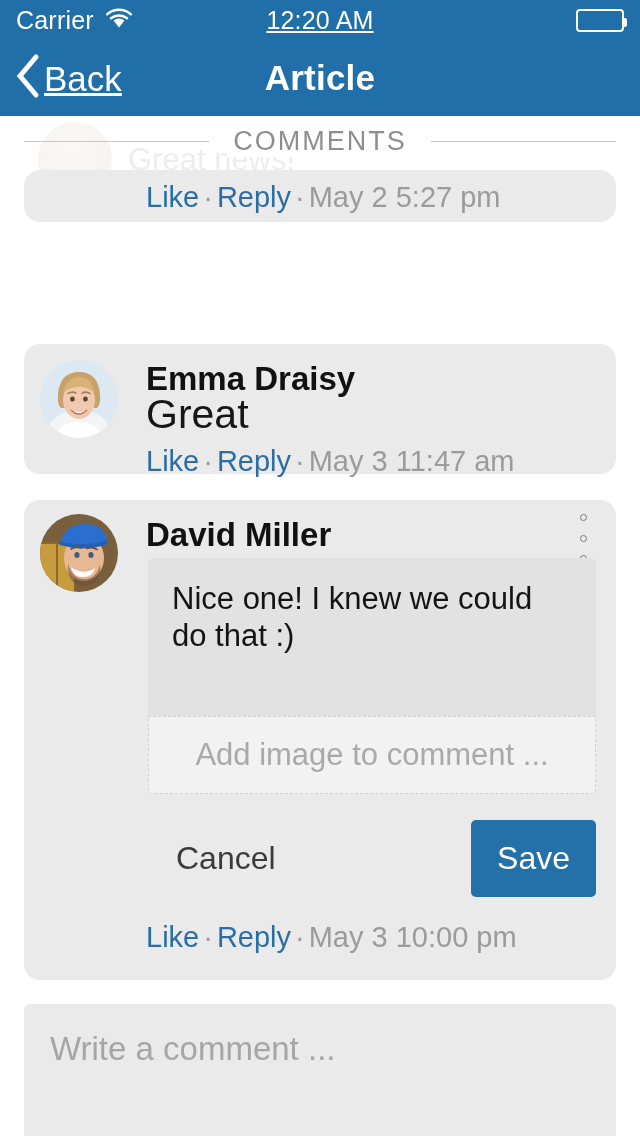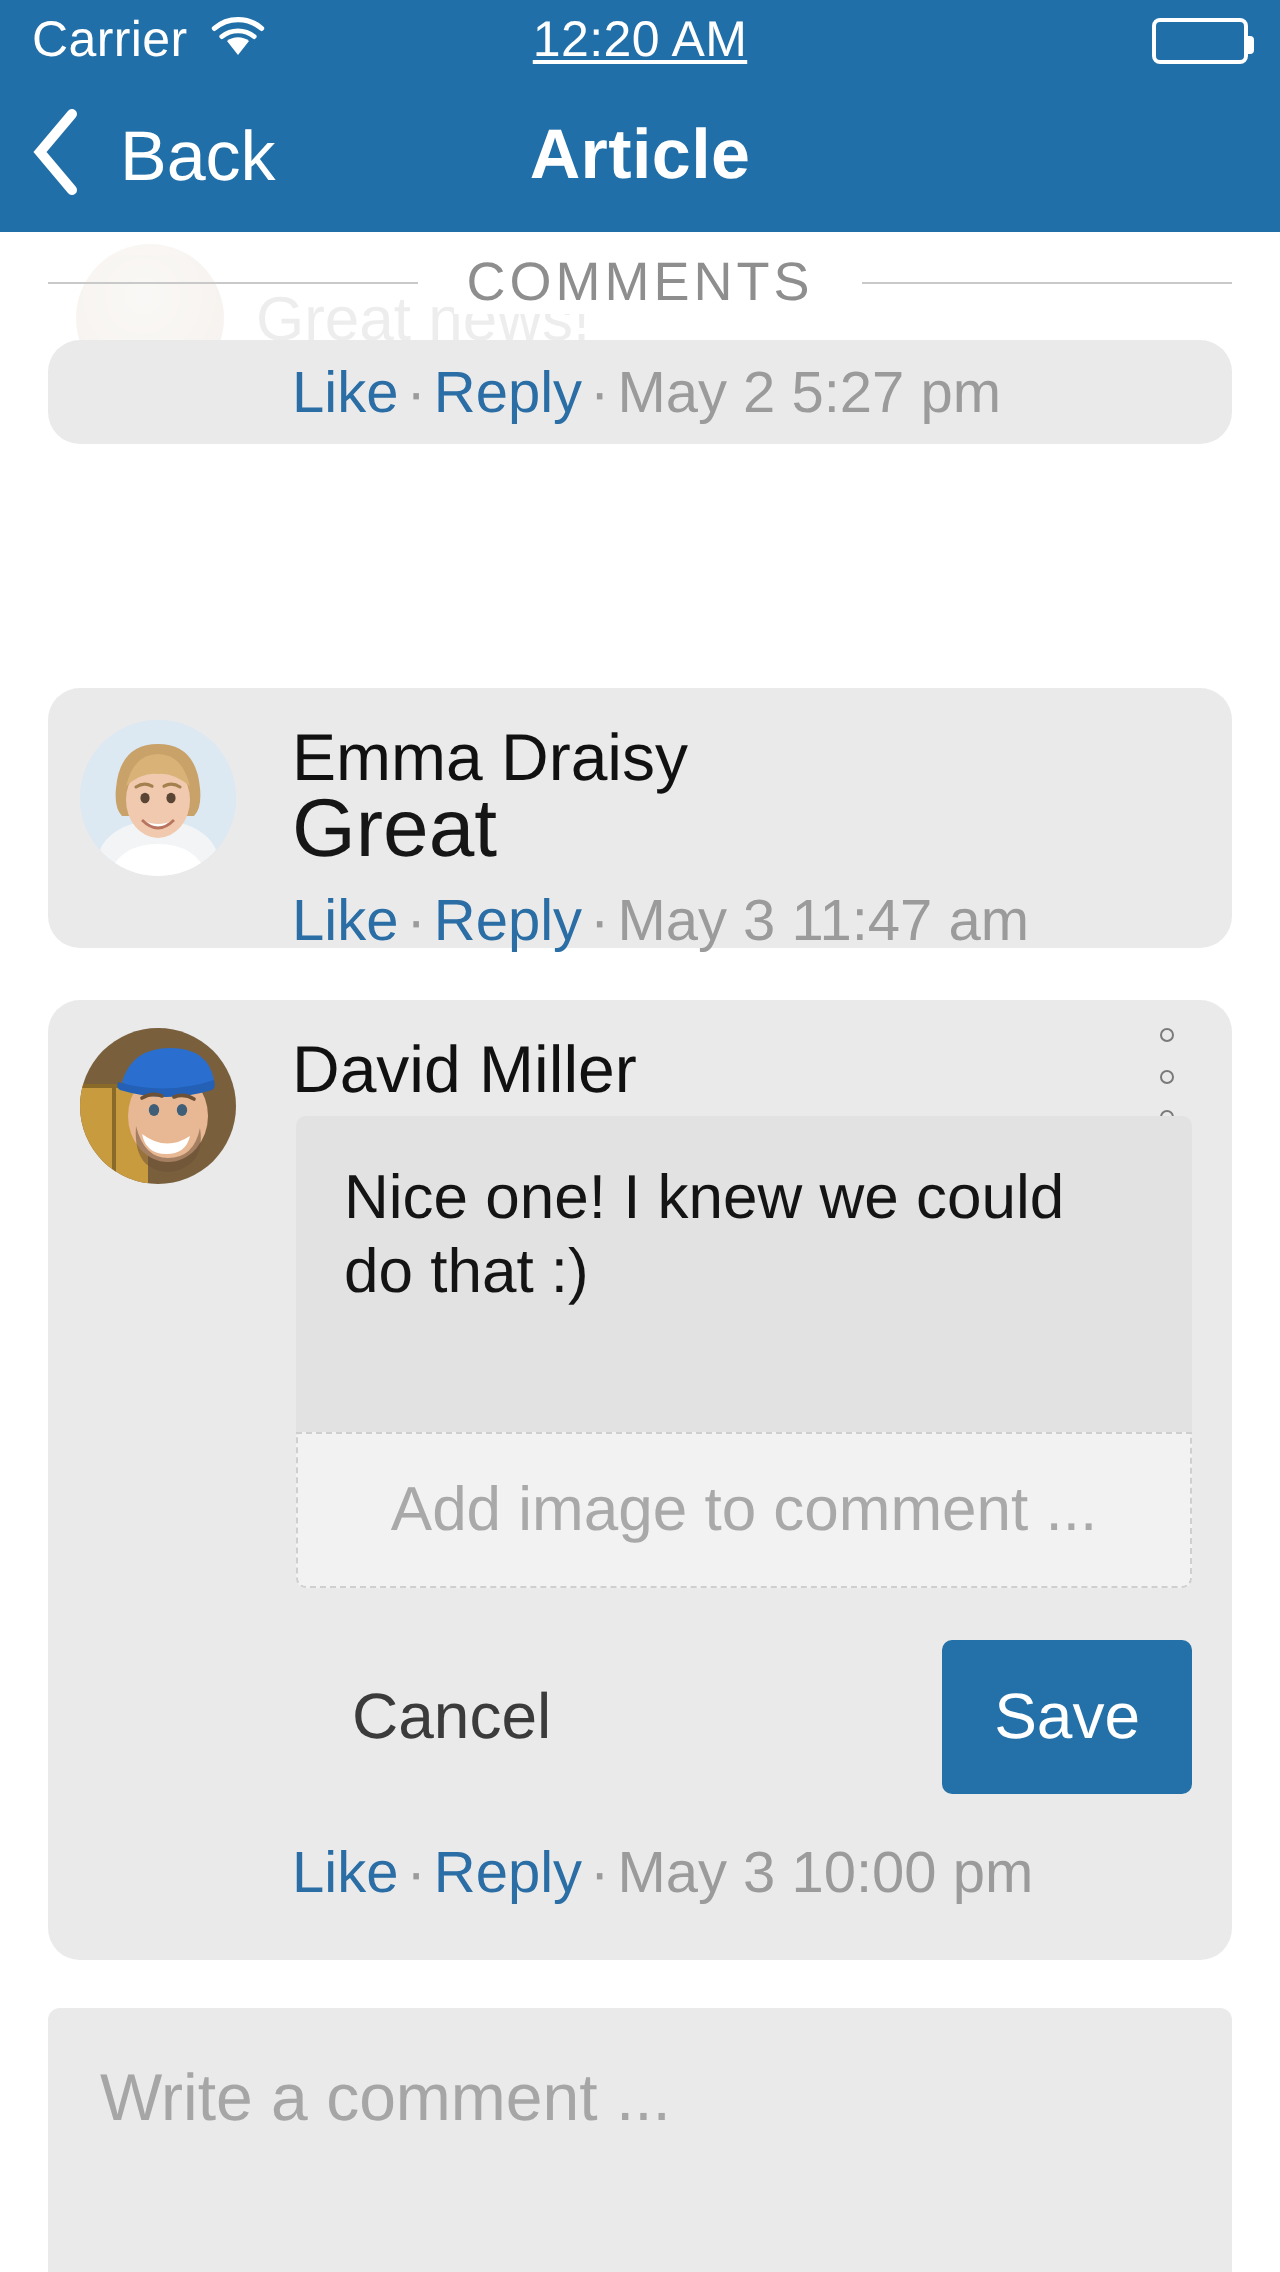--- a/index.html
+++ b/index.html
@@ -88,23 +88,24 @@
     position: relative;
     height: 76px;
     background: #216fa8;
     display: flex;
     align-items: center;
     padding: 0 14px;
   }
   .nav-back {
     display: flex;
     align-items: center;
-    gap: 18px;
+    gap: 2px;
     color: #ffffff;
     cursor: pointer;
+    text-decoration: underline;
   }
   .chevron-left {
     display: block;
   }
   .nav-back-label {
     font-size: 35px;
     font-weight: 400;
     line-height: 1;
     color: #ffffff;
   }
@@ -210,21 +211,21 @@
     overflow: hidden;
     background: #dfe7ee;
   }
   .card-david .avatar { top: 14px; }
 
   .author {
     position: absolute;
     left: 122px;
     top: 16px;
     font-size: 33px;
-    font-weight: 400;
+    font-weight: 700;
     color: #111111;
     line-height: 1.15;
   }
   .body-text {
     position: absolute;
     left: 122px;
     top: 46px;
     font-size: 41px;
     color: #161616;
     line-height: 1.2;

